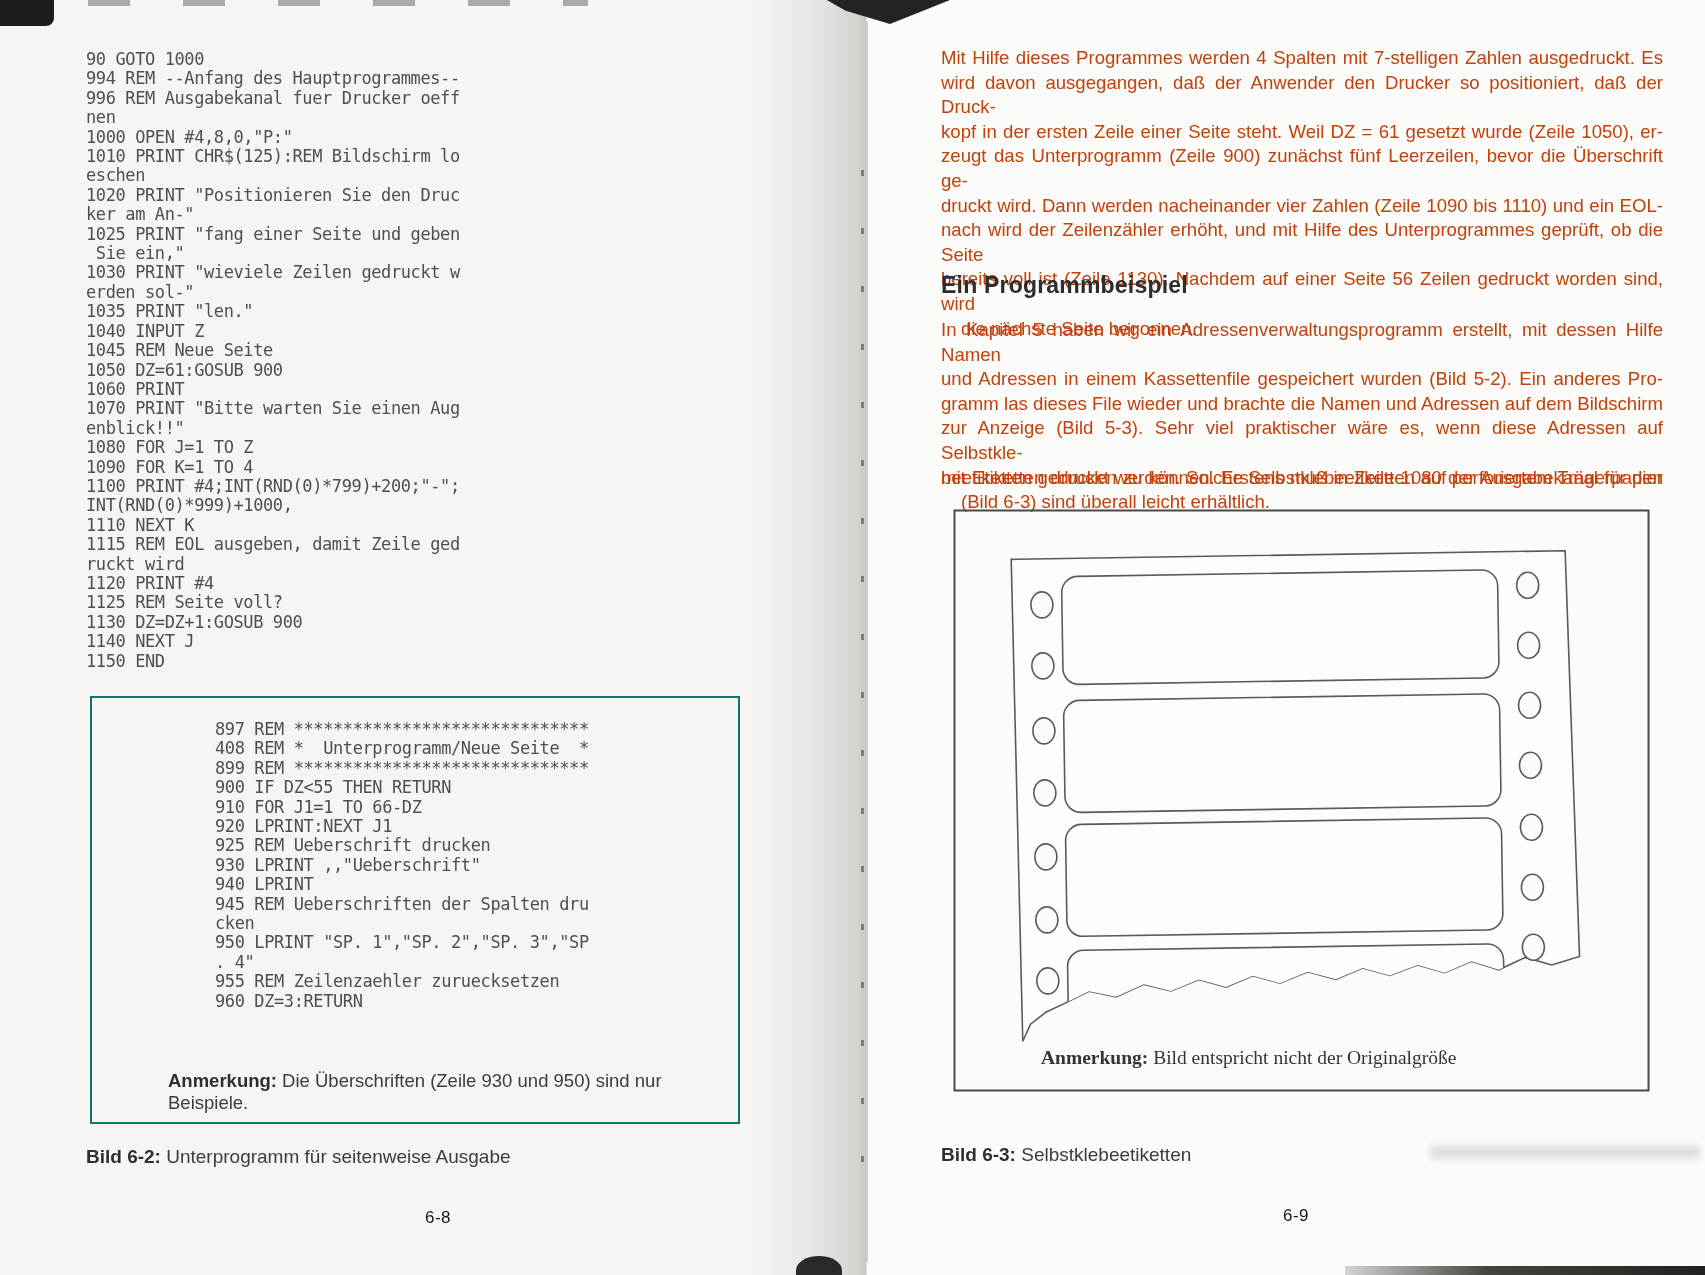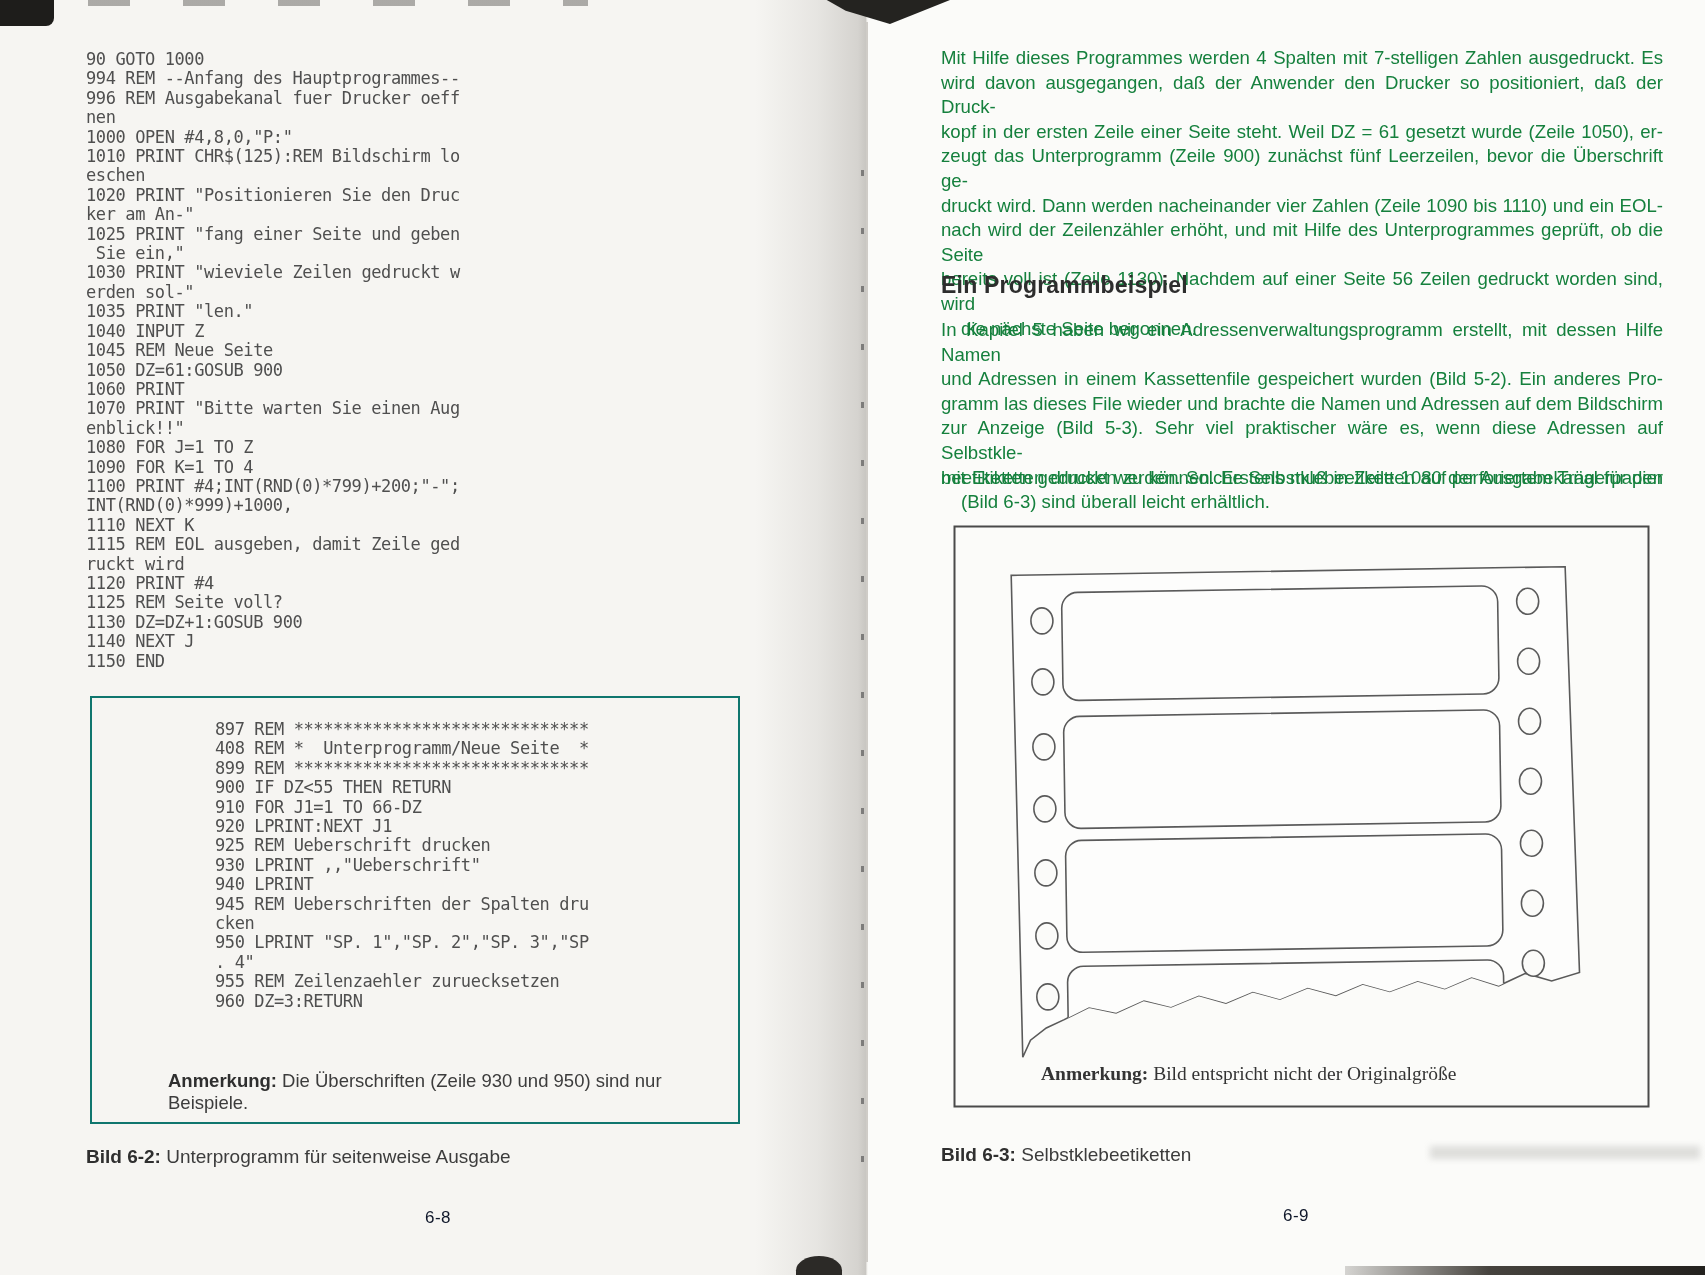--- a/index.html
+++ b/index.html
@@ -34,38 +34,38 @@
   
   .code { font-family:"DejaVu Sans Mono", monospace; font-size:17px; line-height:19.4px; color:#4f4f4f; }
   .code .line { white-space:pre; letter-spacing:-0.4px; }
   .code-main { left:86px; top:50px; }
   .code-box { left:90px; top:696px; width:646px; height:424px; border:2px solid #0f766e; }
   .box-code { left:123px; top:22px; }
   .box-note { left:28px; top:372px; font-size:18.5px; color:#3c3c3c;margin-left:48px; }
   .box-note b, .caption b { color:#2f2f2f; }
 
   
-  .para { width:722px; font-size:18.6px; line-height:24.6px; color:#15803d; }
+  .para { width:722px; font-size:18.6px; line-height:24.6px; color:#c2410c; }
   .para .line { text-align:justify; text-align-last:justify; }
   .para.last-left .line:last-child { text-align-last:left;margin-left:20px; }
   .para1 { left:941px; top:46px; }
   .heading { left:941px; top:272px; font-size:23px; font-weight:bold; color:#2d2d2d; letter-spacing:.2px; }
   .para2 { left:941px; top:318px; }
   .para3 { left:941px; top:466px; }
 
   
   .caption { font-size:19px; color:#3c3c3c; }
   .caption-left { left:86px; top:1146px; }
   .caption-right { left:941px; top:1144px; }
   .pagenum { font-size:17px; color:#0f172a; letter-spacing:.5px; }
   .pagenum-left { left:425px; top:1208px; }
   .pagenum-right { left:1283px; top:1206px; }
 
   
-  .figure63 { left:953px; top:525px; width:697px; height:583px; }
+  .figure63 { left:953px; top:509px; width:697px; height:583px; }
   .figure63 svg { display:block; }
   .fig-note { left:88px; top:538px; font-family:"Liberation Serif", serif; font-size:19.5px; color:#343434; }
   .fig-note b { font-weight:bold; }
 </style>
 </head>
 <body>
 
 <div class="scan">
 
   <div class="abs right-page-bright"></div>

